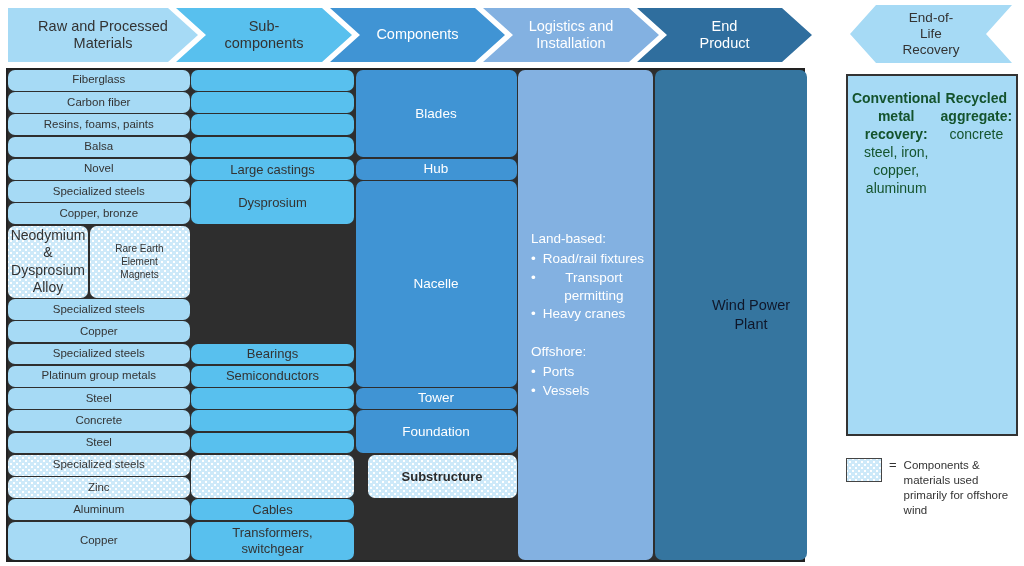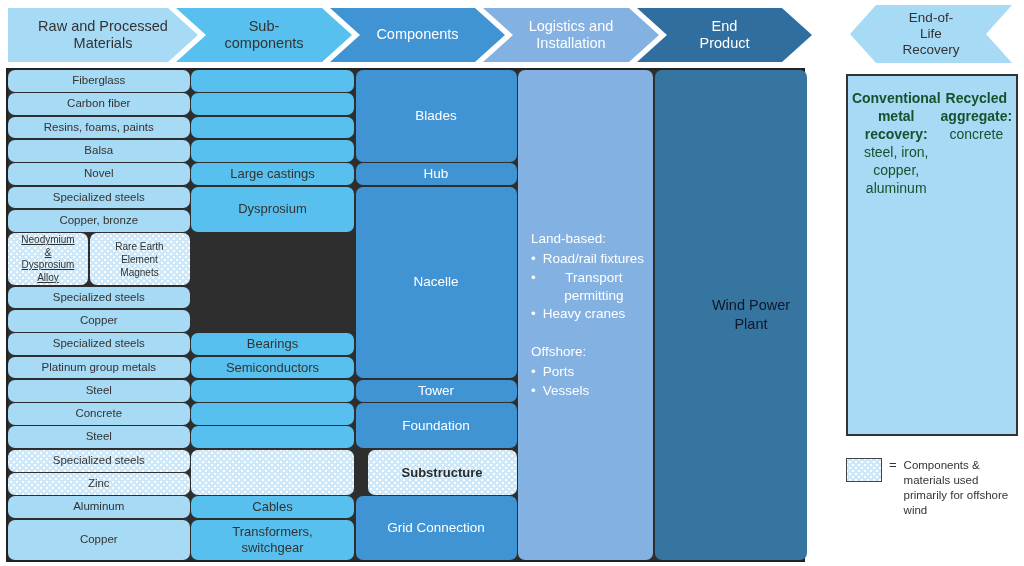--- a/index.html
+++ b/index.html
@@ -21,21 +21,21 @@
   
   .table{position:absolute;left:6px;top:68px;display:grid;
          grid-template-columns:80px 100px 163px 161px 135px 152px;
          grid-template-rows:repeat(7,1fr) 2.15fr repeat(10,1fr) 1.85fr;
          gap:1.5px;background:#2e2e2e;border:2px solid #222222;height:490px;width:795px;}
   .cell{display:flex;align-items:center;justify-content:center;text-align:center;
         white-space:pre-line;line-height:1.2;padding:1px 3px;box-sizing:border-box;border-radius:7px;}
   .mat{background:#a6daf5;color:#333333;font-size:11.5px;}
   .sub{background:#58c0ee;color:#333333;font-size:13px;}
   .comp{background:#4094d4;color:#ffffff;font-size:13.5px;}
-  .tiny{font-size:10px;line-height:1.25;text-decoration:underline;}
+  .tiny{font-size:14px;line-height:1.25;}
   .small{font-size:10px;line-height:1.3;}
   .dotted{background-color:#cde9f9;color:#333333;
       background-image:radial-gradient(#ffffff 1.2px,transparent 1.4px),radial-gradient(#ffffff 1.2px,transparent 1.4px);
       background-size:6px 6px;background-position:0 0,3px 3px;}
   .dotted-dark{font-weight:700;color:#2b2b2b;font-size:13px;
       background-color:#cde9f9;
       background-image:radial-gradient(#ffffff 1.2px,transparent 1.4px),radial-gradient(#ffffff 1.2px,transparent 1.4px);
       background-size:6px 6px;background-position:0 0,3px 3px;}
 
   .logi{grid-column:5;grid-row:1 / span 19;background:#83b1e1;color:#ffffff;
@@ -134,21 +134,20 @@
       <div class="cell sub dotted" style="grid-area: 16 / 3 / span 2 / span 1;"></div>
       <div class="cell sub" style="grid-area: 18 / 3 / span 1 / span 1;">Cables</div>
       <div class="cell sub" style="grid-area: 19 / 3 / span 1 / span 1;">Transformers,
 switchgear</div>
       <div class="cell comp" style="grid-area: 1 / 4 / span 4 / span 1;">Blades</div>
       <div class="cell comp" style="grid-area: 5 / 4 / span 1 / span 1;">Hub</div>
       <div class="cell comp" style="grid-area: 6 / 4 / span 7 / span 1;">Nacelle</div>
       <div class="cell comp" style="grid-area: 13 / 4 / span 1 / span 1;">Tower</div>
       <div class="cell comp" style="grid-area: 14 / 4 / span 2 / span 1;">Foundation</div>
       <div class="cell comp dotted-dark" style="grid-area: 16 / 4 / span 2 / span 1; margin-left: 12px;">Substructure</div>
-      <div class="cell comp" style="grid-area: 18 / 4 / span 2 / span 1;">Grid Connection</div>
     </div>
 
   <div class="recovery" id="recovery">
       <p><b>Conventional metal recovery:</b><span>
 steel, iron,
 copper,
 aluminum</span></p>
       <p><b>Recycled
 aggregate:</b><span>
 concrete</span></p>

